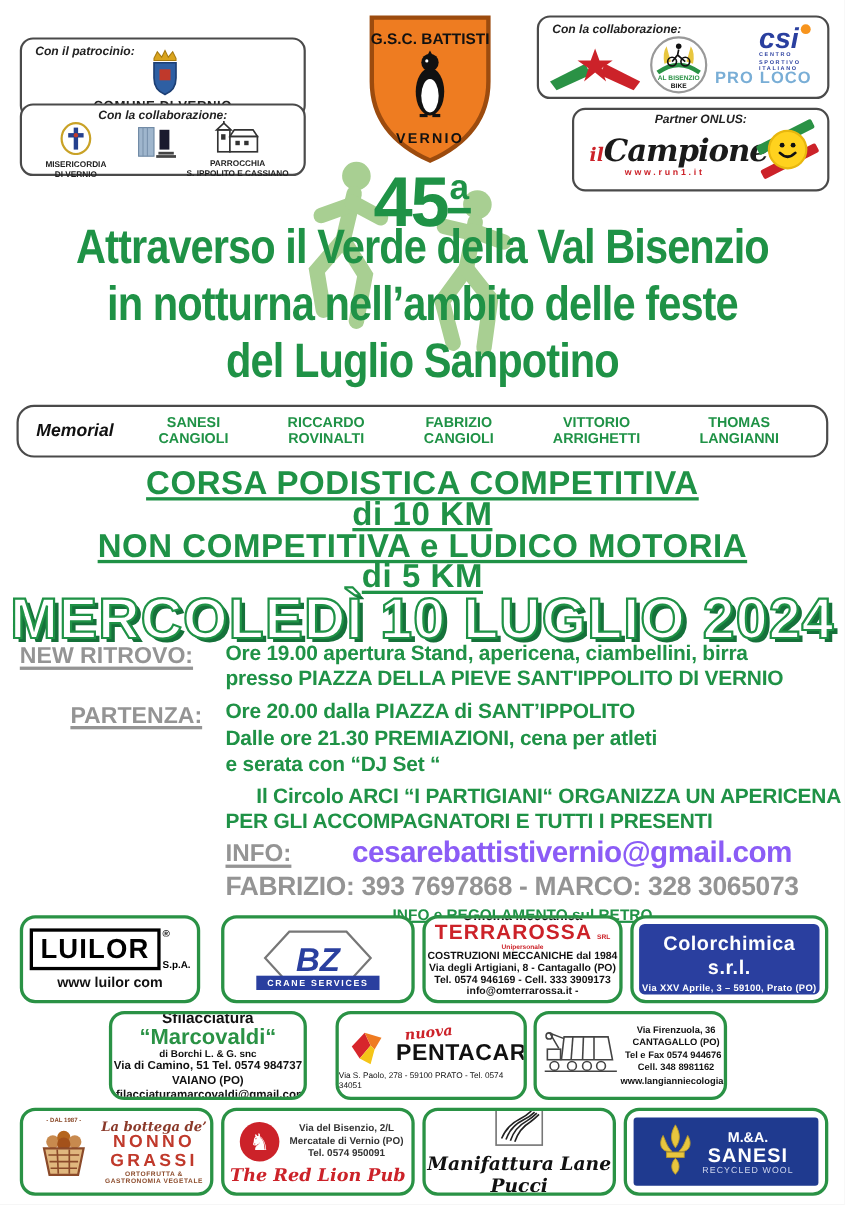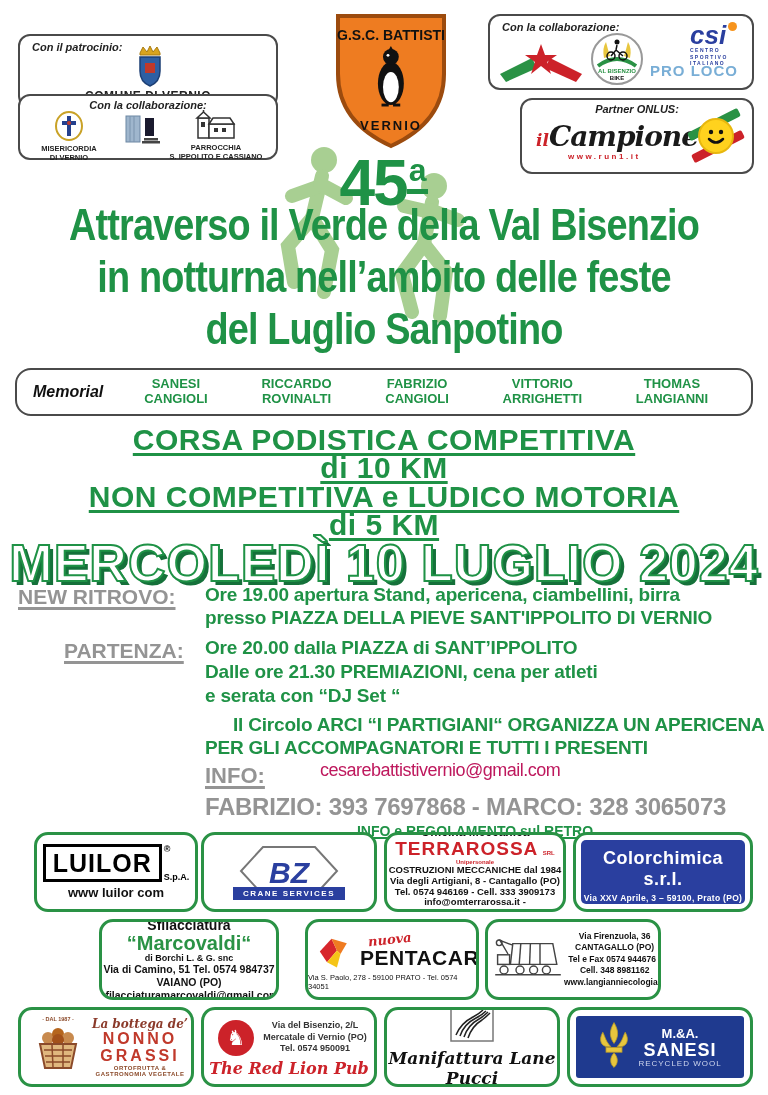--- a/index.html
+++ b/index.html
@@ -70,28 +70,28 @@
 
   
   .glabel { position:absolute; font-weight:bold; color:#949494; font-size:21px; text-decoration:underline; text-decoration-thickness:3px; text-underline-offset:3px; white-space:nowrap; }
   .gtxt { position:absolute; left:205px; color:#1f9246; font-weight:bold; font-size:19px; white-space:nowrap; letter-spacing:-0.2px; }
   .lab-ritrovo { left:18px; top:585px; }
   .lab-partenza { left:64px; top:639px; }
   .d1a { top:584px; } .d1b { top:607px; }
   .d2a { top:637px; } .d2b { top:661px; } .d2c { top:685px; }
   .arci1 { top:714px;margin-left:28px; } .arci2 { top:737px; }
   .lab-info { left:205px; top:763px; font-size:22px; }
-  .email { position:absolute; left:320px; top:760px; color:#be185d; font-weight:normal; font-size:18px; white-space:nowrap; letter-spacing:-0.5px; }
+  .email { position:absolute; left:320px; top:760px; color:#8b5cf6; font-weight:bold; font-size:27px; white-space:nowrap; letter-spacing:-0.5px; }
   .contacts { position:absolute; left:205px; top:793px; color:#949494; font-weight:bold; font-size:24px; white-space:nowrap; letter-spacing:-0.3px; }
   .retro { position:absolute; left:205px; top:823px; width:540px; text-align:center; color:#1f9246; font-weight:bold; font-size:14px; text-decoration:underline; text-decoration-thickness:2px; }
 
   
   .sp { position:absolute; border:3px solid #2a9245; border-radius:14px; background:#fff; overflow:hidden; }
   .row1 { top:832px; height:80px; } .row2 { top:919px; height:81px; } .row3 { top:1007px; height:80px; }
-  .sp-luilor { left:34px; width:164px; } .sp-bz { left:201px; width:176px; }
+  .sp-luilor { left:18px; width:164px; } .sp-bz { left:201px; width:176px; }
   .sp-terra { left:384px; width:182px; } .sp-color { left:573px; width:180px; }
   .sp-marco { left:99px; width:180px; } .sp-penta { left:305px; width:174px; } .sp-lang { left:485px; width:176px; }
   .sp-nonno { left:18px; width:176px; } .sp-red { left:201px; width:176px; }
   .sp-pucci { left:384px; width:176px; } .sp-sanesi { left:567px; width:186px; }
 
   .col-c { display:flex; flex-direction:column; align-items:center; justify-content:center; height:100%; text-align:center; }
 
   
   .luilor-inner { display:flex; align-items:flex-start; }
   .luilor-logo { border:3px solid #000; padding:0px 7px; font-size:25px; font-weight:bold; letter-spacing:1px; color:#000; line-height:1.3; }

